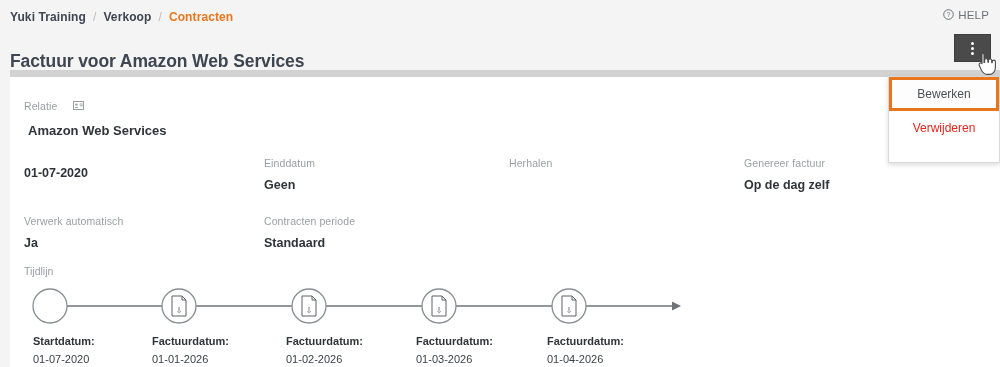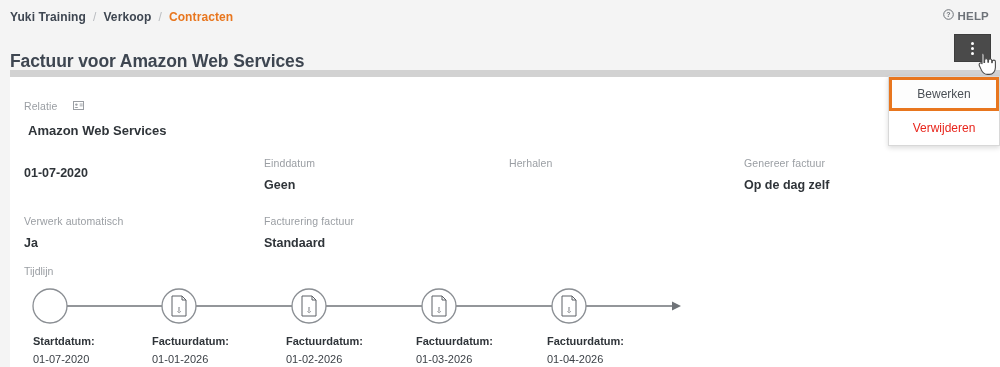--- a/index.html
+++ b/index.html
@@ -43,24 +43,24 @@
   .crumb-sep {
     color: #b9bcc0;
     margin: 0 7px;
     font-weight: normal;
   }
 
   .help {
     position: absolute;
     right: 11px; top: 9px;
     display: flex;
-    align-items: flex-end;
+    align-items: flex-start;
     gap: 4px;
     font-size: 11.5px;
-    font-weight: bold;
+    font-weight: normal;
     color: #6d7278;
     letter-spacing: 0.2px;
   }
   .help-icon { display: block; }
 
   
   .page-title {
     position: absolute;
     left: 10px; top: 51px;
     font-size: 17.5px;
@@ -96,21 +96,21 @@
 
   
   .dropdown {
     position: absolute;
     left: 888px; top: 76px;
     width: 112px;
     background: #ffffff;
     border: 1px solid #d8d8d8;
     box-shadow: 0 2px 5px rgba(0,0,0,0.14);
     z-index: 25;
-    padding-bottom: 0;
+    padding-bottom: 17px;
   }
   .dd-item {
     height: 34px;
     display: flex;
     align-items: center;
     justify-content: center;
     font-size: 12px;
     color: #4a4f55;
     cursor: pointer;
     background: #ffffff;
@@ -318,21 +318,21 @@
       <div class="field-value">Op de dag zelf</div>
     </div>
   </div>
 
   <div class="row-fields row-2">
     <div class="col col-a">
       <div class="field-label">Verwerk automatisch</div>
       <div class="field-value">Ja</div>
     </div>
     <div class="col col-b">
-      <div class="field-label">Facturering factuur</div>
+      <div class="field-label">Contracten periode</div>
       <div class="field-value">Standaard</div>
     </div>
   </div>
 
   <div class="timeline-wrap">
     <div class="timeline-label">Tijdlijn</div>
 
     <div class="timeline-graphic">
       <svg class="tl-svg" width="680" height="46" viewBox="0 0 680 46">
 

